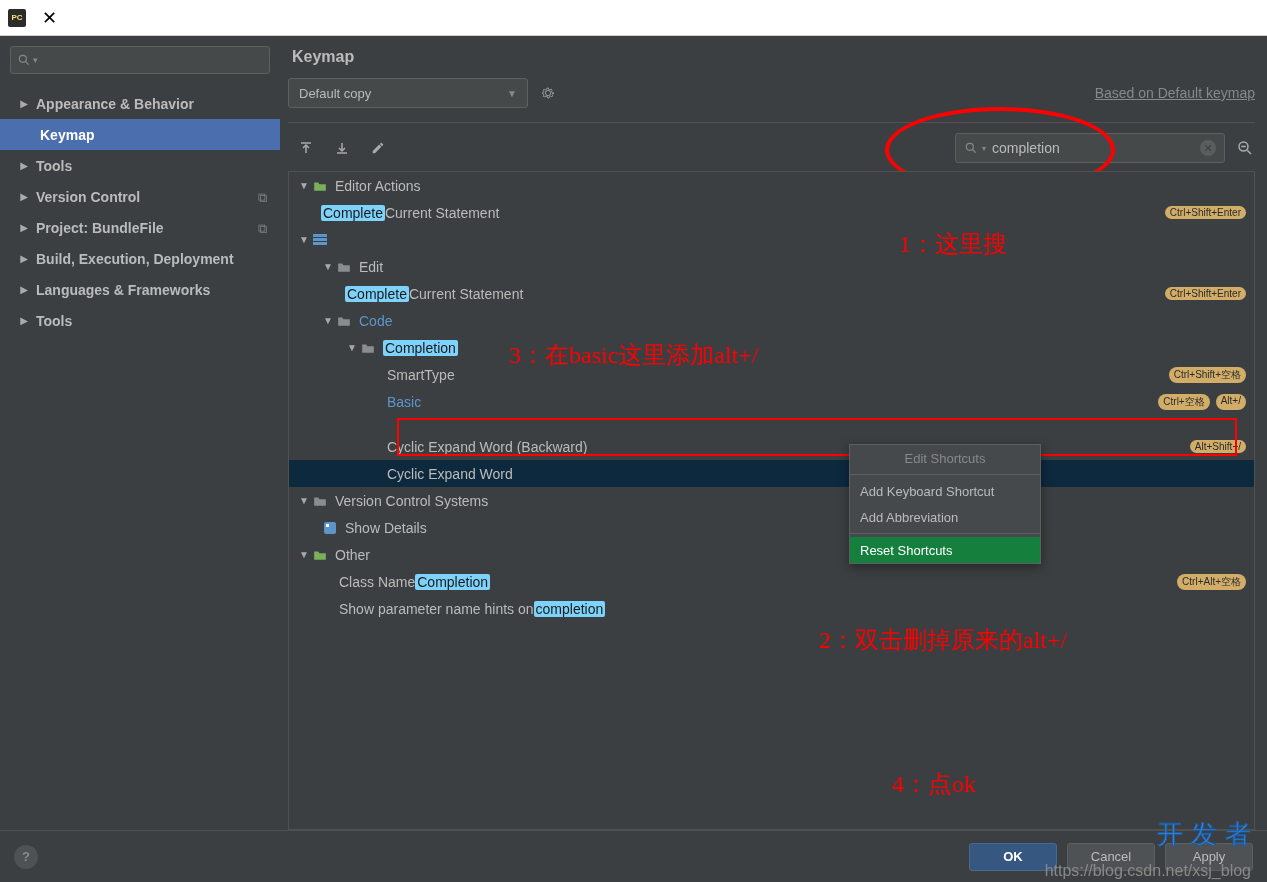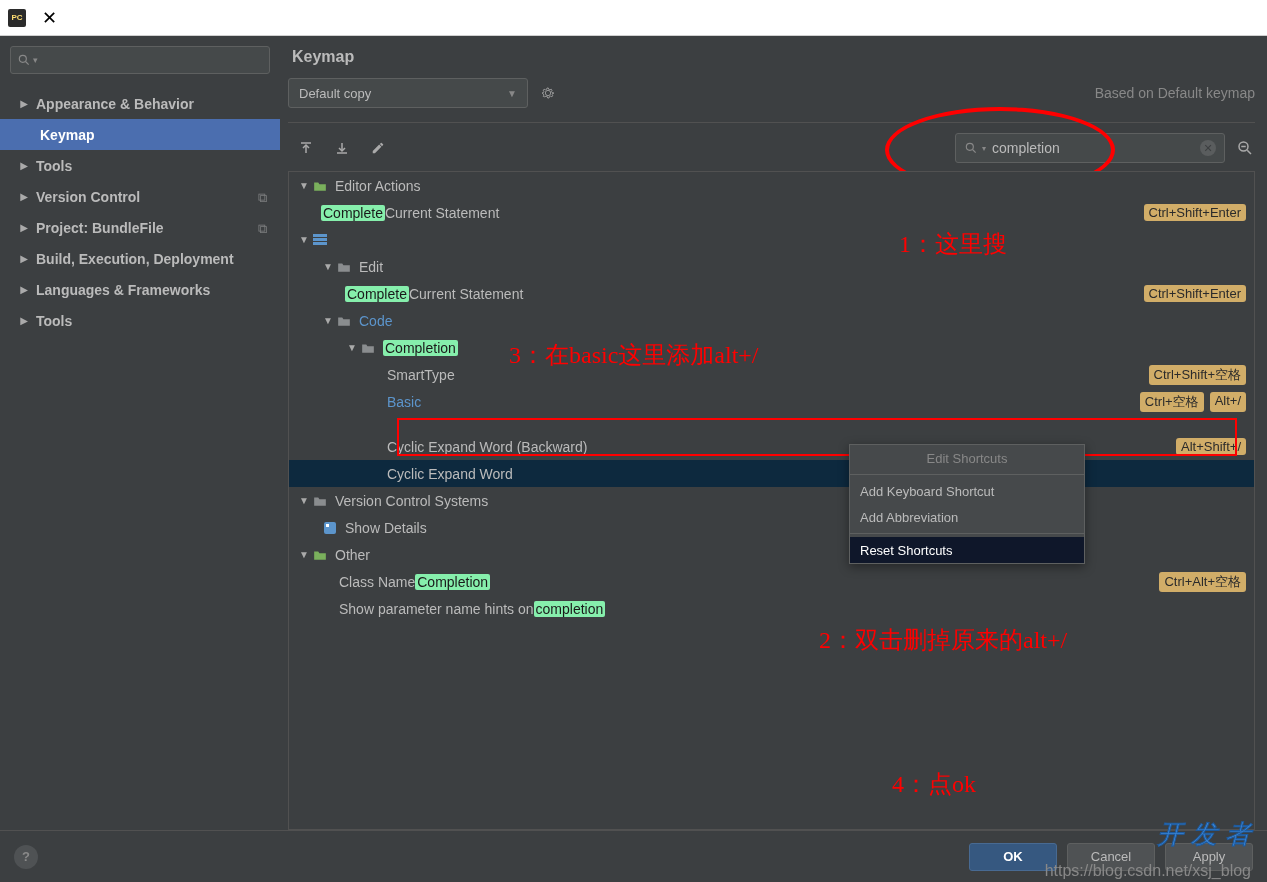--- a/index.html
+++ b/index.html
@@ -84,21 +84,21 @@
   width: 240px;
   height: 30px;
   background: #45494a;
   border: 1px solid #5e6060;
   border-radius: 3px;
   padding: 0 10px;
   color: #bbbbbb;
 }
 .dropdown .chev { font-size: 10px; color:#888; }
 .gear-btn { width: 20px; height: 20px; display:flex; align-items:center; color:#aaa; cursor:pointer; }
-.based-on { margin-left: auto; color: #888; font-size: 14px; }
+.based-on { margin-left: auto; color: #888; font-size: 14px; text-decoration: underline; }
 .toolbar-row {
   display: flex;
   align-items: center;
   padding: 10px 0 8px 8px;
   position: relative;
 }
 .tb-icon { width: 20px; height: 20px; display:flex; align-items:center; justify-content:center; color:#aaa; margin-right:16px; cursor:pointer; }
 .search-keymap-wrap {
   margin-left: auto;
   display: flex;
@@ -147,45 +147,45 @@
   padding-right: 8px;
 }
 .trow.l0{padding-left:8px}
 .trow.l1{padding-left:32px}
 .trow.l2{padding-left:56px}
 .trow.l3{padding-left:80px}
 .trow .arrow{width:14px;font-size:10px;color:#aaa;display:inline-flex;justify-content:center}
 .trow .ticon{width:18px;height:16px;display:inline-flex;align-items:center;justify-content:center;margin-right:6px}
 .trow .tlabel{flex:1;font-size:14px;display:flex;gap:0;align-items:center}
 .trow .shortcuts{display:flex;gap:6px}
-.hl{background:#86efac;color:#1a1a1a;padding:0 2px;border-radius:2px}
+.hl{background:#7dd3fc;color:#1a1a1a;padding:0 2px;border-radius:2px}
 .link{color:#5c95cc}
 .selrow{background:#0d293e}
-.kbd{background:#d1ad68;color:#2b2b2b;padding:1px 5px;border-radius:3px;font-size:13px}
+.kbd{background:#d1ad68;color:#2b2b2b;padding:1px 5px;border-radius:8px;font-size:10px}
 .redbox{
   position:absolute;
   border:2px solid #ff0000;
   left: 108px;
   top: 246px;
   width: 840px;
   height: 38px;
   pointer-events:none;
 }
 .context-menu{
   position:absolute;
   left: 560px;
   top: 272px;
-  width: 236px;
+  width: 192px;
   background:#46494b;
   border:1px solid #5e6060;
   box-shadow: 0 3px 10px rgba(0,0,0,0.4);
   z-index: 10;
 }
 .cm-item{height:26px;display:flex;align-items:center;padding:0 10px;font-size:13px;cursor:pointer}
-.cm-item.sel{background:#0f172a;color:#fff}
+.cm-item.sel{background:#15803d;color:#fff}
 .cm-sep{height:1px;background:#5e6060;margin:3px 0}
 .anno{position:absolute;color:#ff0000;font-size:24px;font-family:serif;pointer-events:none;white-space:nowrap}
 .footer{
   height:52px;
   background:#3c3f41;
   border-top:1px solid #515151;
   display:flex;
   align-items:center;
   padding:0 14px;
   gap:10px;
@@ -195,21 +195,20 @@
 .footer .spacer{flex:1}
 .footer .btn{width:88px;height:28px;display:flex;align-items:center;justify-content:center;border-radius:3px;background:#4f5254;border:1px solid #5e6060;cursor:pointer;color:#bbbbbb}
 .footer .btn.primary{background:#365880;border-color:#486a92;color:#fff;font-weight:bold}
 .footer .url{position:absolute;right:16px;bottom:2px;font-size:16px;color:#888}
 .watermark{
   position:absolute;
   right:8px;
   bottom:30px;
   font-size:26px;
   font-family: "Microsoft YaHei", sans-serif;
-  font-style:italic;
   color:#3b86d6;
   letter-spacing:8px;
   -webkit-text-stroke: 1px #1d5a9e;
   pointer-events:none;
 }
 .folder-icon{width:14px;height:12px}
 </style>
 </head>
 <body>
 

